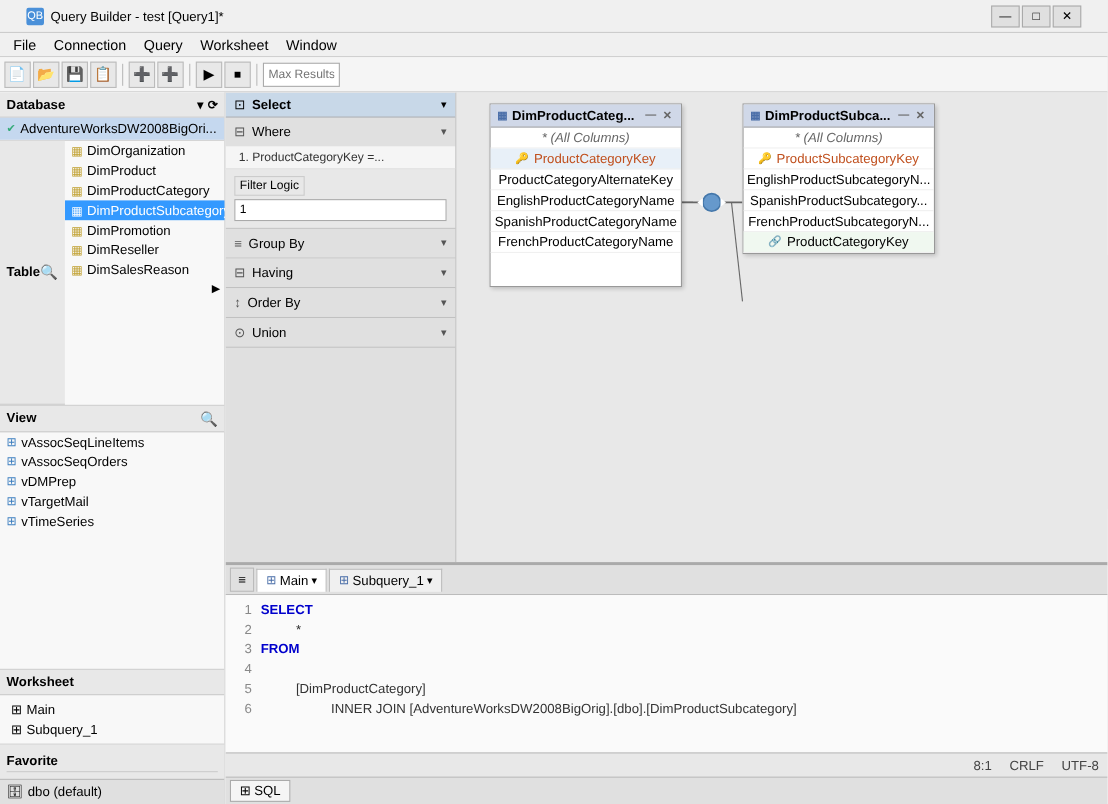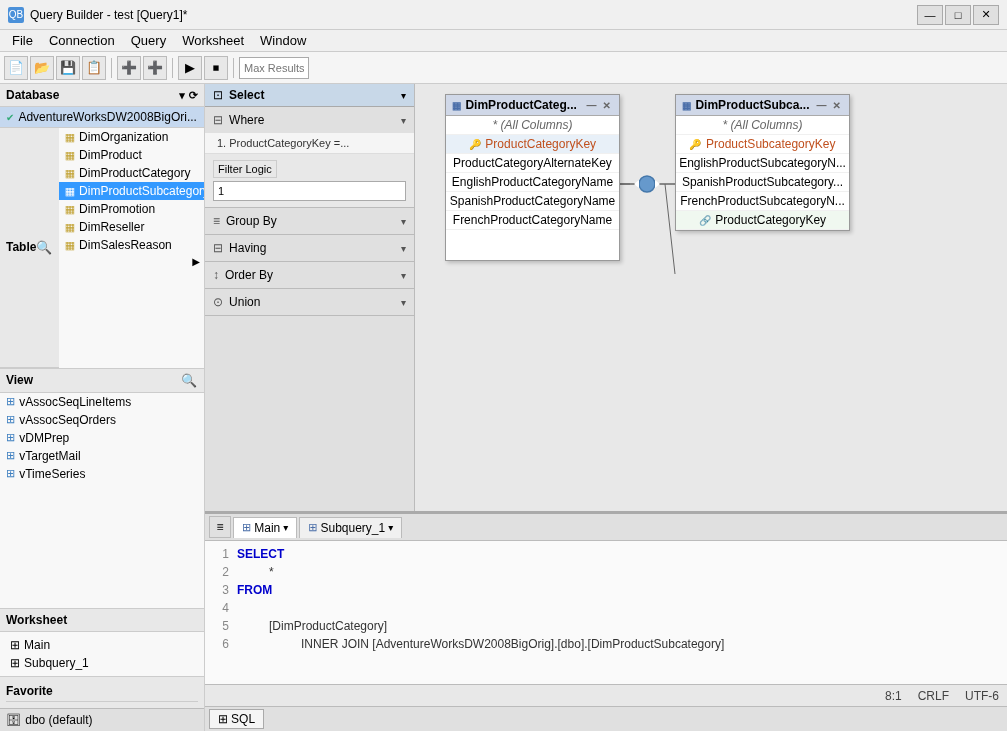--- a/index.html
+++ b/index.html
@@ -5,21 +5,21 @@
     * { box-sizing: border-box; margin: 0; padding: 0; font-family: 'Segoe UI', Tahoma, Geneva, Verdana, sans-serif; font-size: 12px; }
     body { background: #f0f0f0; width: 1007px; height: 731px; overflow: hidden; }
 
     
     .title-bar {
       background: #f0f0f0;
       height: 30px;
       display: flex;
       align-items: center;
       justify-content: space-between;
-      padding: 0 8px;
+      padding: 0 24px;
       border-bottom: 1px solid #ccc;
     }
     .title-bar-left { display: flex; align-items: center; gap: 6px; }
     .title-bar-icon { width: 16px; height: 16px; background: #4a90d9; border-radius: 2px; display: flex; align-items: center; justify-content: center; color: white; font-size: 10px; }
     .title-bar-controls { display: flex; gap: 2px; }
     .title-btn { width: 26px; height: 20px; background: #e0e0e0; border: 1px solid #aaa; cursor: pointer; display: flex; align-items: center; justify-content: center; font-size: 11px; }
 
     
     .menu-bar {
       background: #f0f0f0;
@@ -675,21 +675,21 @@
         </div>
         <div class="sql-line">
           <span class="line-num">6</span>
           <span class="sql-text" style="padding-left:64px;">INNER JOIN [AdventureWorksDW2008BigOrig].[dbo].[DimProductSubcategory]</span>
         </div>
       </div>
 
       <div class="status-bar">
         <span>8:1</span>
         <span>CRLF</span>
-        <span>UTF-6</span>
+        <span>UTF-8</span>
       </div>
 
       <div class="sql-tab-bar">
         <div class="sql-tab active">
           <span>⊞</span>
           <span>SQL</span>
         </div>
       </div>
 
     </div>

